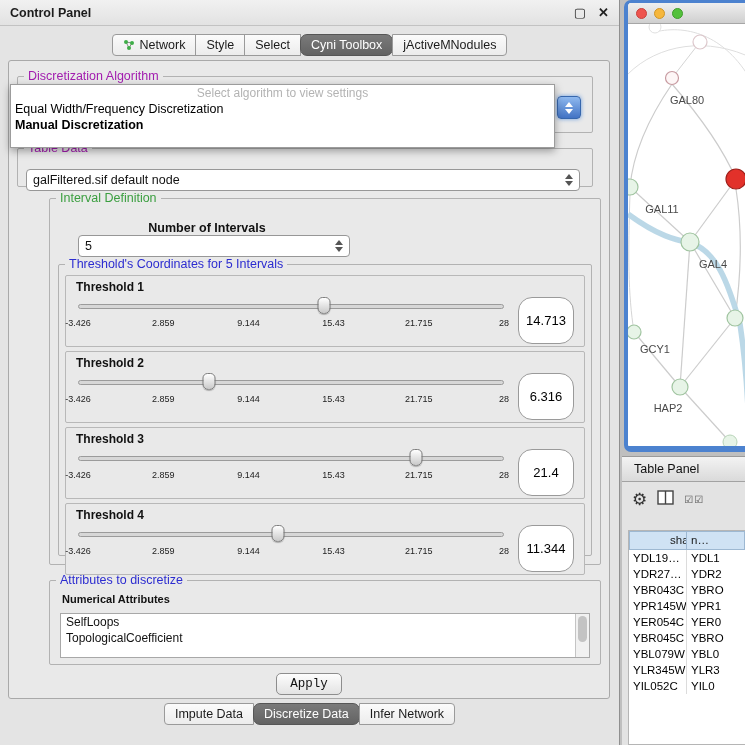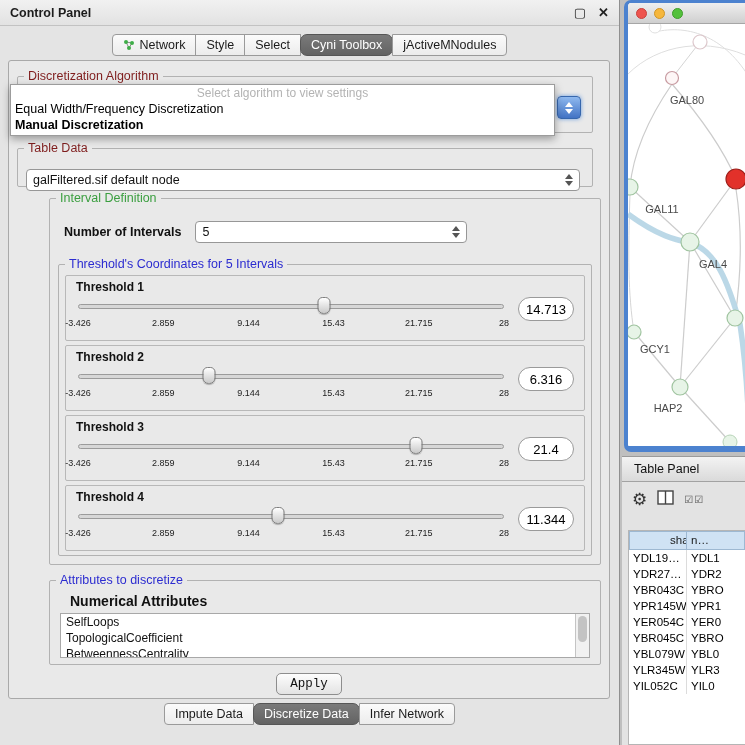--- a/index.html
+++ b/index.html
@@ -27,21 +27,21 @@
   .tab:first-child { border-radius:4px 0 0 4px; margin-left:0; }
   .tab:last-child { border-radius:0 4px 4px 0; }
   .tab.selected { background:linear-gradient(#7a7a7a,#636363); color:#fff; border-color:#565656;border-radius:7px; }
   .net-icon { display:inline-block; width:12px; height:12px; }
 
   
   .inner { position:absolute; left:8px; top:60px; width:602px; height:639px;
            border:1px solid #a9a9a9; border-radius:3px; background:#e9e9e9; }
 
   fieldset { position:absolute; border:1px solid #b2b2b2; border-radius:2px; background:transparent; }
-  legend { font-size:12.5px; color:#7f1d1d; padding:0 4px; margin-left:6px; white-space:nowrap; }
+  legend { font-size:12.5px; color:#a21caf; padding:0 4px; margin-left:6px; white-space:nowrap; }
   legend.green { color:#3a9e3f; }
   legend.blue { color:#2c2cd0; }
 
   
   .combo { background:#fff; border:1px solid #979797; border-radius:4px; height:22px;
            display:flex; align-items:center; padding:0 6px; cursor:default; }
   .combo-text { font-size:12.5px; color:#111; flex:1; overflow:hidden; white-space:nowrap; }
   .combo-arrows { display:flex; flex-direction:column; align-items:center; gap:2px; margin-left:6px; }
   .tri-up { width:0; height:0; border-left:4px solid transparent; border-right:4px solid transparent;
             border-bottom:5px solid #555; display:block; }
@@ -50,55 +50,55 @@
 
   .fs-algo { left:8px; top:8px; width:576px; height:64px; }
   .algo-combo-btn { position:absolute; left:548px; top:35px; width:24px; height:23px;
                     border-radius:4px; background:linear-gradient(#8fb9ef,#4273c4);
                     border:1px solid #3767ad; box-shadow:0 0 4px #6d9fe0;
                     display:flex; flex-direction:column; justify-content:center; align-items:center; gap:2px; }
   .algo-combo-btn .tri-up { border-bottom-color:#fff; }
   .algo-combo-btn .tri-down { border-top-color:#fff; }
 
   
-  .popup { position:absolute; left:10px; top:84px; width:545px; height:52px; background:#fff;
+  .popup { position:absolute; left:10px; top:84px; width:545px; height:64px; background:#fff;
            border:1px solid #9c9c9c; box-shadow:0 3px 8px rgba(0,0,0,.35); z-index:60; }
   .popup-placeholder { font-size:12px; color:#b3b3b3; text-align:center; padding-top:1px; height:16px; }
   .popup-option { font-size:12.5px; color:#000; padding:1px 4px; height:16px; cursor:default; }
   .popup-option.bold { font-weight:bold; }
 
   .fs-tabledata { left:8px; top:80px; width:576px; height:46px; }
   .fs-tabledata .combo { position:absolute; left:8px; right:12px; top:14px; }
 
   .fs-interval { left:40px; top:130px; width:552px; height:374px; }
-  .noi-row { position:absolute; left:14px; top:16px; display:flex; align-items:center; }
+  .noi-row { position:absolute; left:14px; top:16px; display:flex; align-items:center;flex-direction:column; }
   .noi-label { font-size:12.5px; font-weight:bold; color:#111; }
   .noi-row .combo { width:272px; margin-left:14px; }
 
   .fs-thresholds { position:absolute; left:8px; top:52px; right:8px; bottom:8px; }
   .th-stack { position:absolute; left:6px; right:6px; top:4px; bottom:4px;
               display:flex; flex-direction:column; gap:4px; }
   .threshold { flex:1; border:1px solid #b8b8b8; border-radius:2px; background:#e9e9e9;
                display:flex; flex-direction:column; padding:4px 10px 2px 10px; }
   .th-label { font-size:12px; font-weight:bold; color:#111; margin-bottom:2px; }
   .th-row { display:flex; align-items:flex-start; flex:1; }
   .slider { position:relative; flex:1; height:38px; margin-right:12px; }
   .track { position:absolute; left:2px; right:2px; top:8px; height:5px; background:#d7d7d7;
            border:1px solid #9b9b9b; border-radius:3px; }
   .thumb { position:absolute; top:1px; width:13px; height:17px; transform:translateX(-50%);
            background:linear-gradient(#ffffff,#c9c9c9); border:1px solid #7f7f7f;
            border-radius:5px 5px 6px 6px; box-shadow:0 1px 1px rgba(0,0,0,.25); }
   .ticks { position:absolute; left:2px; right:2px; top:22px; height:12px; }
   .tick { position:absolute; transform:translateX(-50%); font-size:9px; color:#222; white-space:nowrap; }
-  .th-value { width:56px; height:24px; margin-top:1px; background:#fff; border:1px solid #9a9a9a;
+  .th-value { width:56px; height:47px; margin-top:1px; background:#fff; border:1px solid #9a9a9a;
               border-radius:14px; font-size:13px; font-family:"Liberation Sans",sans-serif;
               color:#000; text-align:center; }
 
   .fs-attrs { left:40px; top:512px; width:552px; height:92px; }
-  .attrs-title { position:absolute; left:20px; top:6px; font-size:14px; font-weight:bold; color:#111; }
+  .attrs-title { position:absolute; left:12px; top:6px; font-size:11px; font-weight:bold; color:#111; }
   .attr-list { position:absolute; left:10px; right:10px; top:26px; bottom:6px; background:#fff;
                border:1px solid #a8a8a8; overflow:hidden; }
   .attr-item { font-size:12px; color:#111; padding-left:5px; height:16px; line-height:16px; cursor:default; }
   .vscroll { position:absolute; right:0; top:0; bottom:0; width:14px; background:#f1f1f1;
              border-left:1px solid #c4c4c4; }
   .vscroll .thumb2 { position:absolute; left:2px; right:2px; top:2px; height:26px;
                      background:#c3c3c3; border-radius:5px; }
 
   .apply-btn { position:absolute; left:50%; transform:translateX(-50%); top:612px; width:66px; height:22px;
                background:linear-gradient(#fdfdfd,#e3e3e3); border:1px solid #8d8d8d; border-radius:5px;
@@ -298,21 +298,20 @@
           </div>
         </fieldset>
       </fieldset>
 
       <fieldset class="fs-attrs">
         <legend class="blue">Attributes to discretize</legend>
         <div class="attrs-title">Numerical Attributes</div>
         <div class="attr-list">
           <div class="attr-item">SelfLoops</div>
           <div class="attr-item">TopologicalCoefficient</div>
-          <div class="attr-item">BetweennessCentrality</div>
           <div class="vscroll">
             <div class="thumb2"></div>
           </div>
         </div>
       </fieldset>
 
       <button class="apply-btn">Apply</button>
     </div>
 
     <div class="tabbar bottom">

